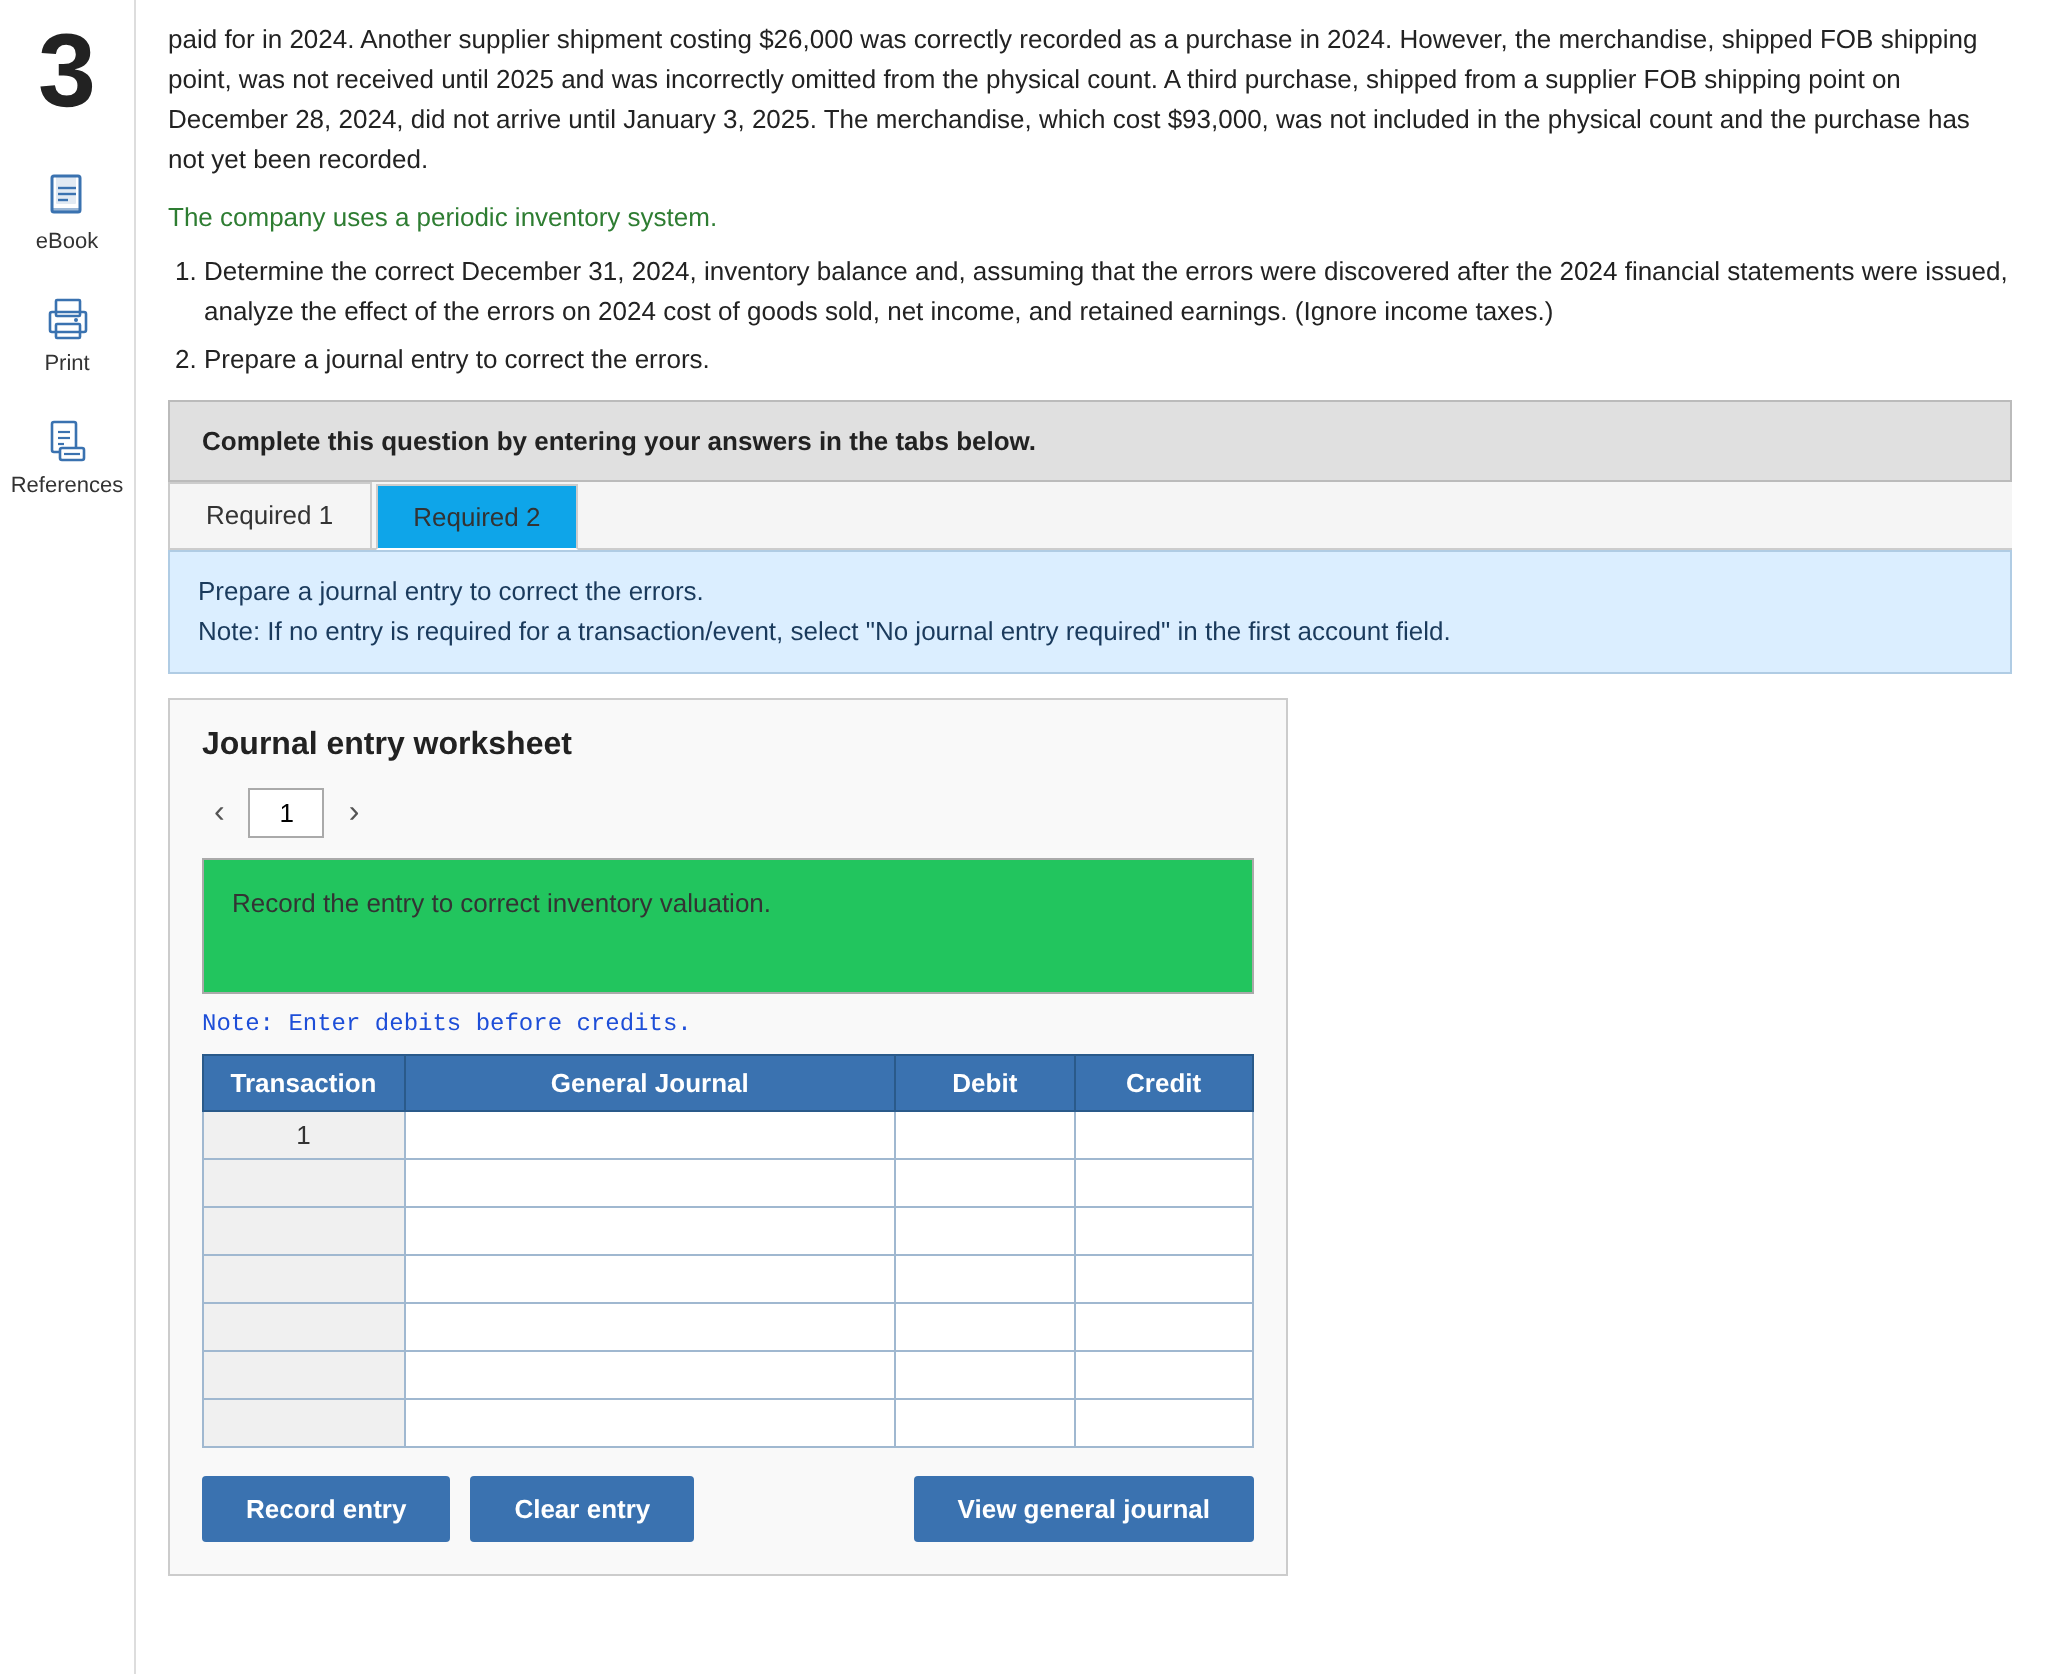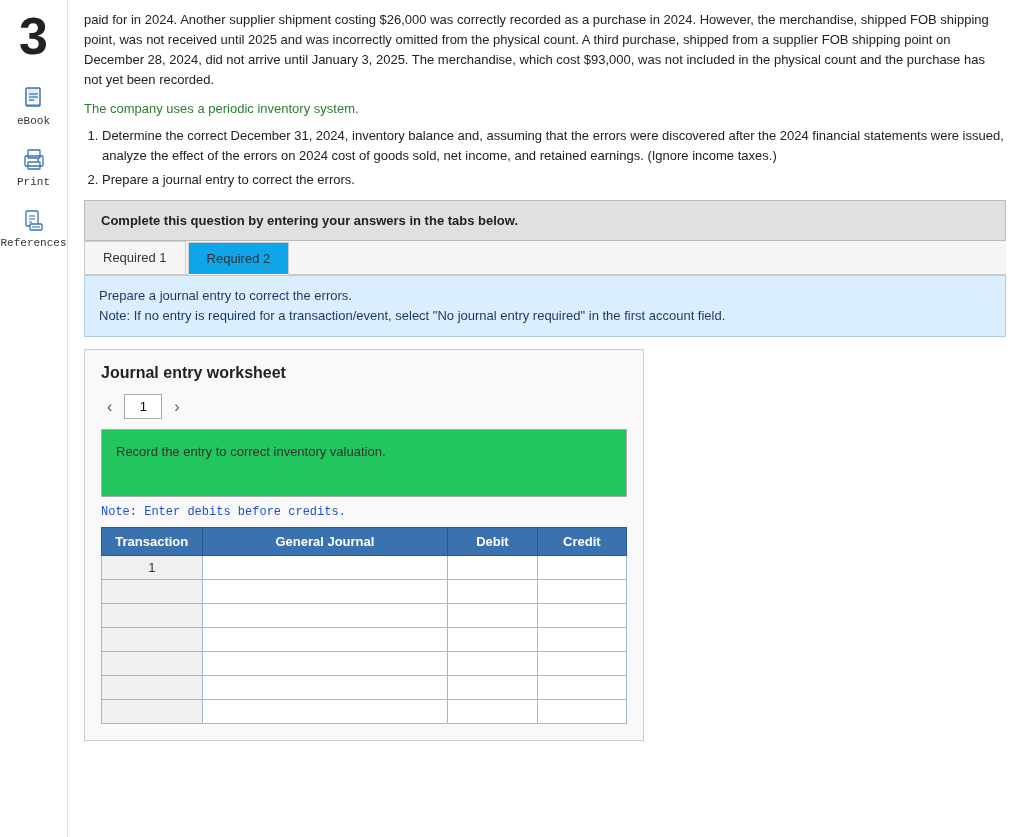--- a/index.html
+++ b/index.html
@@ -28,21 +28,21 @@
       display: flex;
       flex-direction: column;
       align-items: center;
       cursor: pointer;
       padding: 6px 4px;
       gap: 3px;
       width: 100%;
       justify-content: center;
     }
     .sidebar-icon { width: 26px; height: 26px; display: flex; align-items: center; justify-content: center; }
-    .sidebar-label { font-size: 11px; color: #333; text-align: right; font-family: Liberation Mono, monospace; }
+    .sidebar-label { font-size: 11px; color: #333; text-align: right; }
 
     
     .main-content {
       flex: 1;
       padding: 10px 18px 20px 16px;
       overflow-y: auto;
       max-height: 837px;
     }
 
     .intro-text {
@@ -393,15 +393,20 @@
           </tr>
           <tr>
             <td></td>
             <td><input type="text" style=""></td>
             <td><input type="text" style=""></td>
             <td><input type="text" style=""></td>
           </tr>
         </tbody>
     </table>
 
+    <div class="bottom-buttons">
+      <button class="btn-record">Record entry</button>
+      <button class="btn-clear">Clear entry</button>
+      <button class="btn-view-general">View general journal</button>
+    </div>
   </div>
 
 </div>
 
 </body></html>

